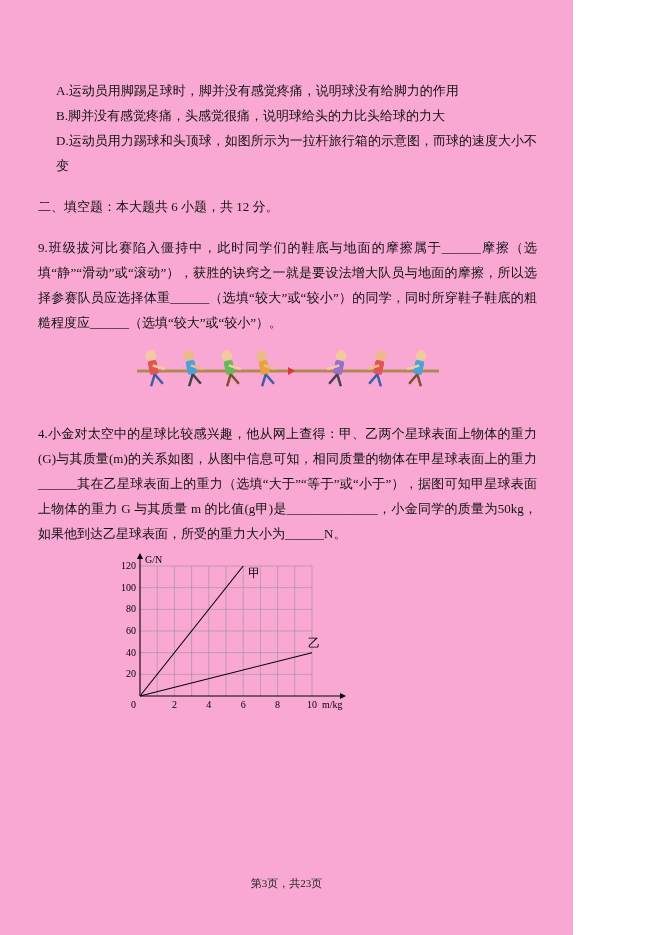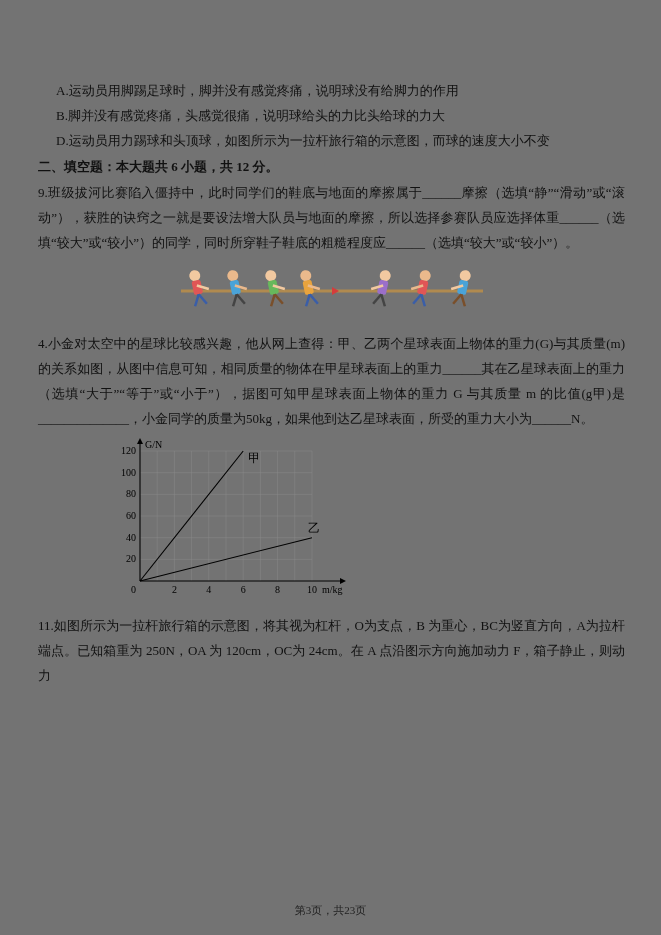--- a/index.html
+++ b/index.html
@@ -1,37 +1,37 @@
 <!DOCTYPE html>
 <html><head>
 <meta charset="utf-8">
 <style>
   html,body{margin:0;padding:0;background:#ffffff;}
   .page{
     position:relative;
-    width:661px;height:935px;
-    background:#737373;
+    width:573px;height:935px;
+    background:#f9a8d4;
     font-family:"Liberation Serif","DejaVu Serif",serif;
     color:#111;
     overflow:hidden;
   }
   .content{position:absolute;top:78px;left:38px;right:36px;}
   p{margin:0;font-size:13px;line-height:25px;text-align:justify;}
   .option{padding-left:18px;}
-  .section-header{font-weight:bold;margin-top:1px;}
-  .question{margin-top:1px;}
+  .section-header{font-weight:normal;margin-top:16px;}
+  .question{margin-top:16px;}
   .illustration{width:100%;text-align:center;margin:4px 0 6px 0;}
   .chartwrap{margin:4px 0 2px 60px;}
   .grid{stroke:#8a8a8a;stroke-width:0.5;}
   .axis{stroke:#000;stroke-width:1.1;}
   .series{stroke:#000;stroke-width:1.1;}
   .tick{font-size:10px;fill:#000;font-family:"Liberation Serif","DejaVu Serif",serif;}
   .serieslabel{font-size:12px;fill:#000;font-family:"Liberation Serif","DejaVu Serif",serif;}
   .footer{
-    position:absolute;left:0;right:0;bottom:17px;
+    position:absolute;left:0;right:0;bottom:44px;
     text-align:center;font-size:11px;color:#222;
     font-family:"Liberation Serif","DejaVu Serif",serif;
   }
 </style>
 </head>
 <body>
 
 <div class="page">
   <div class="content">
 
@@ -138,18 +138,17 @@
           <text class="tick" text-anchor="end" x="38" y="19">120</text>
           <text class="tick" text-anchor="end" x="38" y="158">0</text>
           <text class="tick" x="47" y="13">G/N</text>
           <text class="tick" x="224" y="158">m/kg</text>
           <line class="series" x1="42" y1="146" x2="145.2" y2="16"></line>
           <text class="serieslabel" x="150.2" y="27">甲</text>
           <line class="series" x1="42" y1="146" x2="214" y2="102.66666666666667"></line>
           <text class="serieslabel" x="210" y="96.66666666666667">乙</text>
         </svg></div>
 
-    <p class="question">11.如图所示为一拉杆旅行箱的示意图，将其视为杠杆，O为支点，B 为重心，BC为竖直方向，A为拉杆端点。已知箱重为 250N，OA 为 120cm，OC为 24cm。在 A 点沿图示方向施加动力 F，箱子静止，则动力</p>
 
   </div>
 
   <div class="footer">第3页，共23页</div>
 </div>
 
 </body></html>

